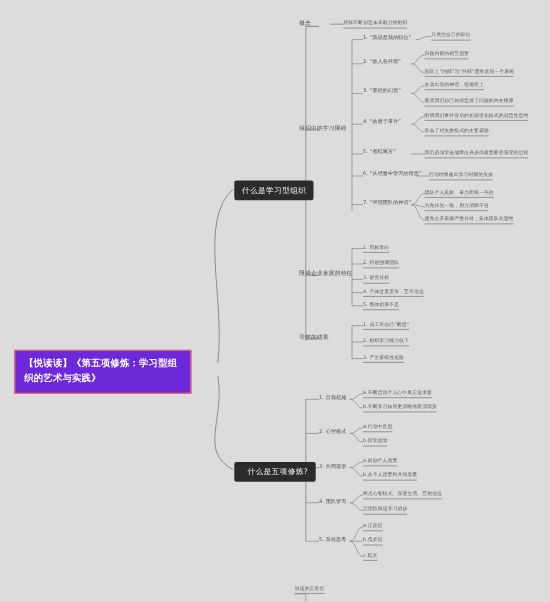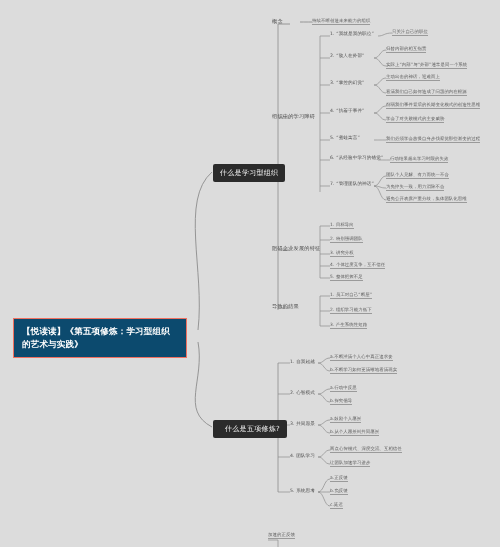--- a/index.html
+++ b/index.html
@@ -10,28 +10,28 @@
     overflow:hidden;
     position:relative;
   }
   #canvas{position:absolute;left:0;top:0;width:500px;height:547px;}
   svg.links{position:absolute;left:0;top:0;width:500px;height:547px;pointer-events:none;}
 
   .node{position:absolute;box-sizing:border-box;white-space:nowrap;}
 
   
   .root{
-    background:#0c4a6e;
+    background:#6d28d9;
     border:1px solid #f07060;
     color:#ffffff;
     font-size:8.5px;
     line-height:13px;
     padding:6px 8px;
     white-space:normal;
-    width:174px;
+    width:161px;
     letter-spacing:.2px;
     font-weight:bold;
   }
 
   
   .main{
     background:#2b2b2b;
     color:#f2f2f2;
     font-size:7px;
     padding:4px 7px;

